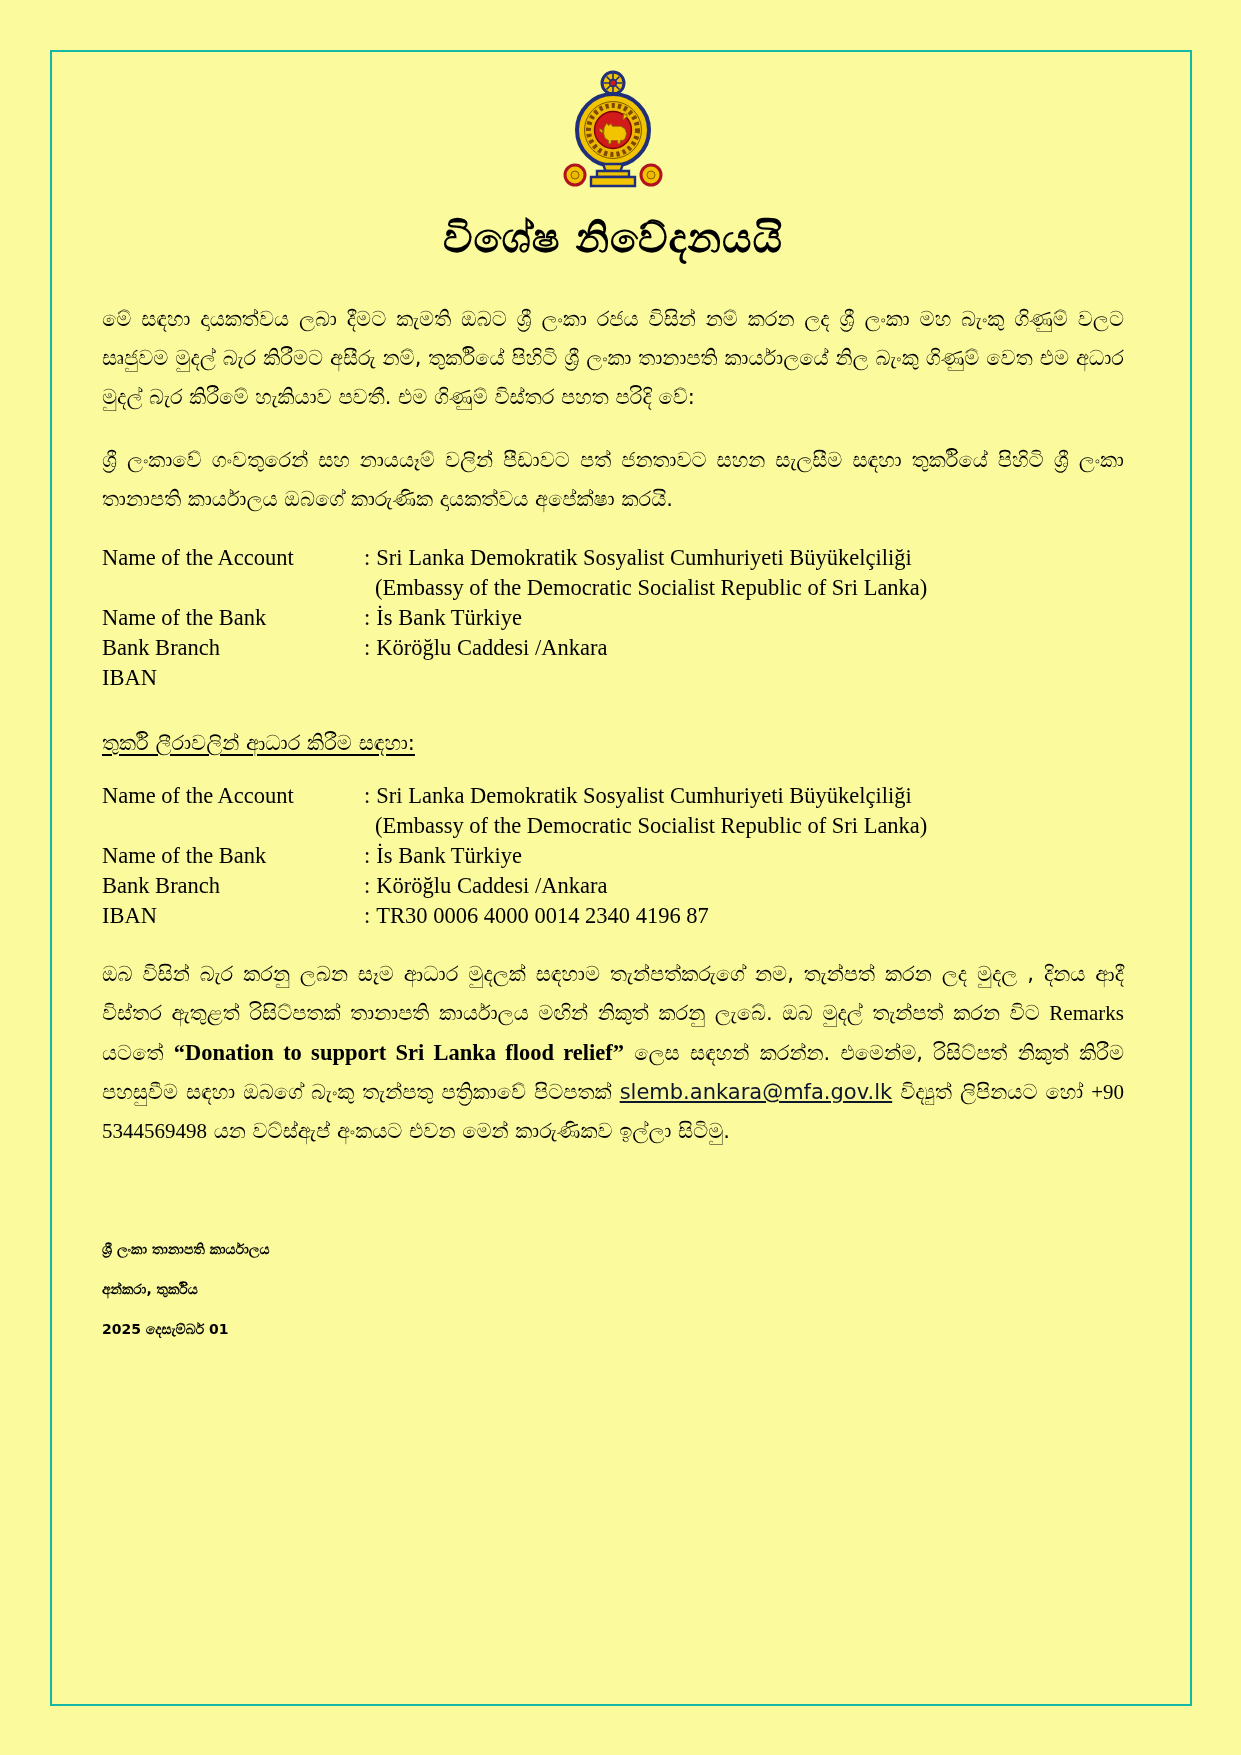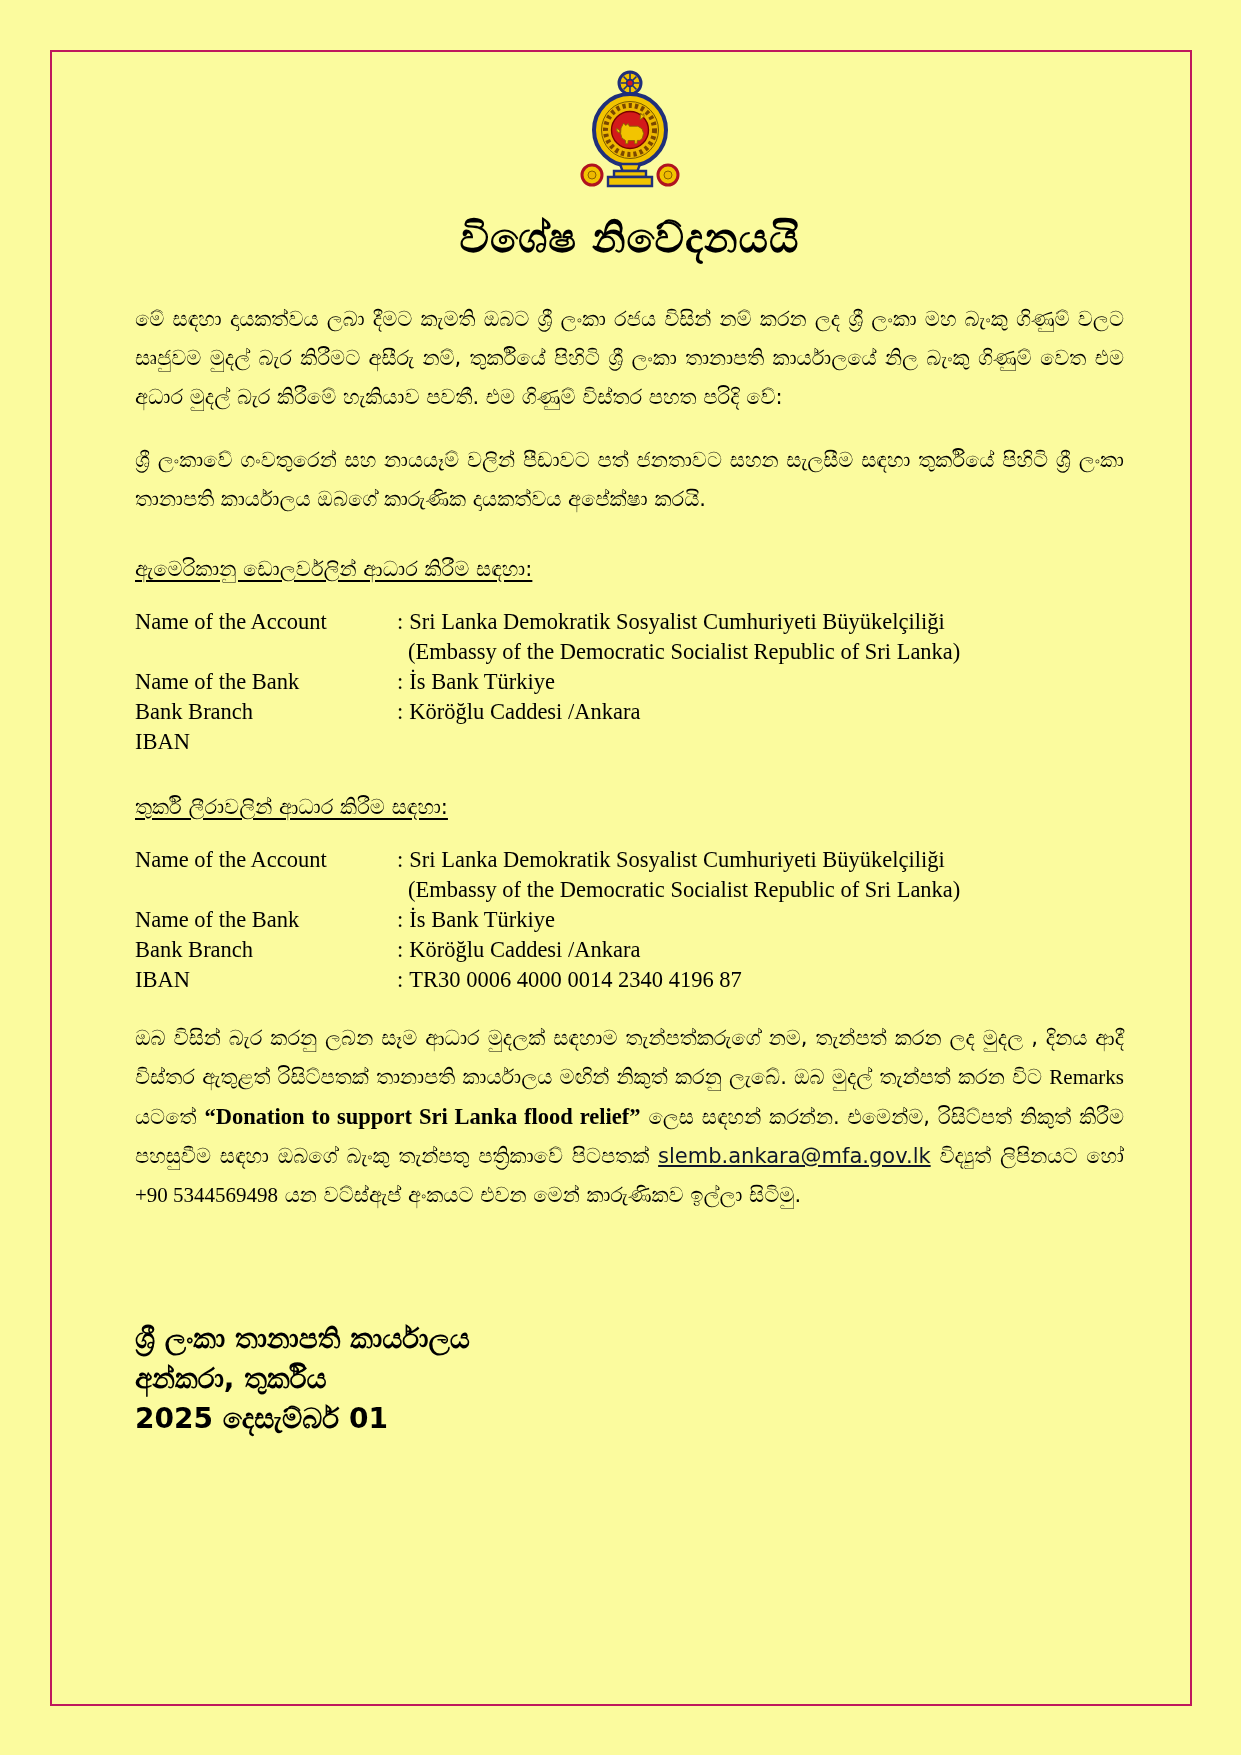--- a/index.html
+++ b/index.html
@@ -9,23 +9,23 @@
     height: 1755px;
     background: #FBFB9E;
     color: #000;
     font-family: "DejaVu Sans", sans-serif;
     box-sizing: border-box;
     overflow: hidden;
   }
   .frame {
     position: absolute;
     top: 50px; left: 50px; right: 49px; bottom: 49px;
-    border: 2px solid #be185d;
+    border: 2px solid #14b8a6;
     box-sizing: border-box;
-    padding: 18px 66px 0 83px;
+    padding: 18px 66px 0 50px;
   }
   .emblem-wrap { text-align: center; margin: 0 0 16px 0; height: 128px; }
   .doc-title {
     text-align: center;
     font-size: 41px;
     font-weight: bold;
     letter-spacing: 1px;
     margin: 0 0 38px 0;
   }
   .doc-subtitle {
@@ -54,21 +54,21 @@
   }
   .acct-row { display: flex; }
   .acct-label { flex: 0 0 262px; width: 262px; }
   .acct-value { flex: 1; }
   .acct-value2 { padding-left: 11px; }
   .colon { padding-right: 6px; }
   .email-link { color: #0f172a; text-decoration: underline; cursor: pointer; }
   .latin { font-family: "Liberation Serif", serif; }
   .quote-bold { font-family: "Liberation Serif", serif; font-weight: bold; font-size: 22.5px; }
   .phone { font-family: "Liberation Serif", serif; }
-  .footer { margin-top: 104px; font-weight: bold; font-size: 28px; line-height: 40px; }
+  .footer { margin-top: 78px; font-weight: bold; font-size: 14px; line-height: 40px; }
 </style>
 </head>
 <body>
 
 <div class="page">
   <div class="frame">
 
     <div class="emblem-wrap">
       <svg width="104" height="128" viewBox="0 0 104 128">
 
@@ -104,21 +104,20 @@
       </svg>
     </div>
 
     <div class="doc-title">විශේෂ නිවේදනයයි</div>
 
 
     <p class="body-text">මේ සඳහා දායකත්වය ලබා දීමට කැමති ඔබට ශ්‍රී ලංකා රජය විසින් නම් කරන ලද ශ්‍රී ලංකා මහ බැංකු ගිණුම් වලට සෘජුවම මුදල් බැර කිරීමට අසීරු නම්, තුර්කියේ පිහිටි ශ්‍රී ලංකා තානාපති කාර්යාලයේ නිල බැංකු ගිණුම් වෙත එම අධාර මුදල් බැර කිරීමේ හැකියාව පවතී. එම ගිණුම් විස්තර පහත පරිදි වේ:</p>
 
     <p class="body-text">ශ්‍රී ලංකාවේ ගංවතුරෙන් සහ නායයෑම් වලින් පීඩාවට පත් ජනතාවට සහන සැලසීම සඳහා තුර්කියේ පිහිටි ශ්‍රී ලංකා තානාපති කාර්යාලය ඔබගේ කාරුණික දායකත්වය අපේක්ෂා කරයි.</p>
 
-    <div class="section-heading">ඇමෙරිකානු ඩොලර්වලින් ආධාර කිරීම සඳහා:</div>
 
     <div class="acct-table">
       <div class="acct-row">
         <div class="acct-label">Name of the Account</div>
         <div class="acct-value">
           <span class="colon">:</span><span>Sri Lanka Demokratik Sosyalist Cumhuriyeti Büyükelçiliği</span>
           <div class="acct-value2">(Embassy of the Democratic Socialist Republic of Sri Lanka)</div>
         </div>
       </div>
       <div class="acct-row">

